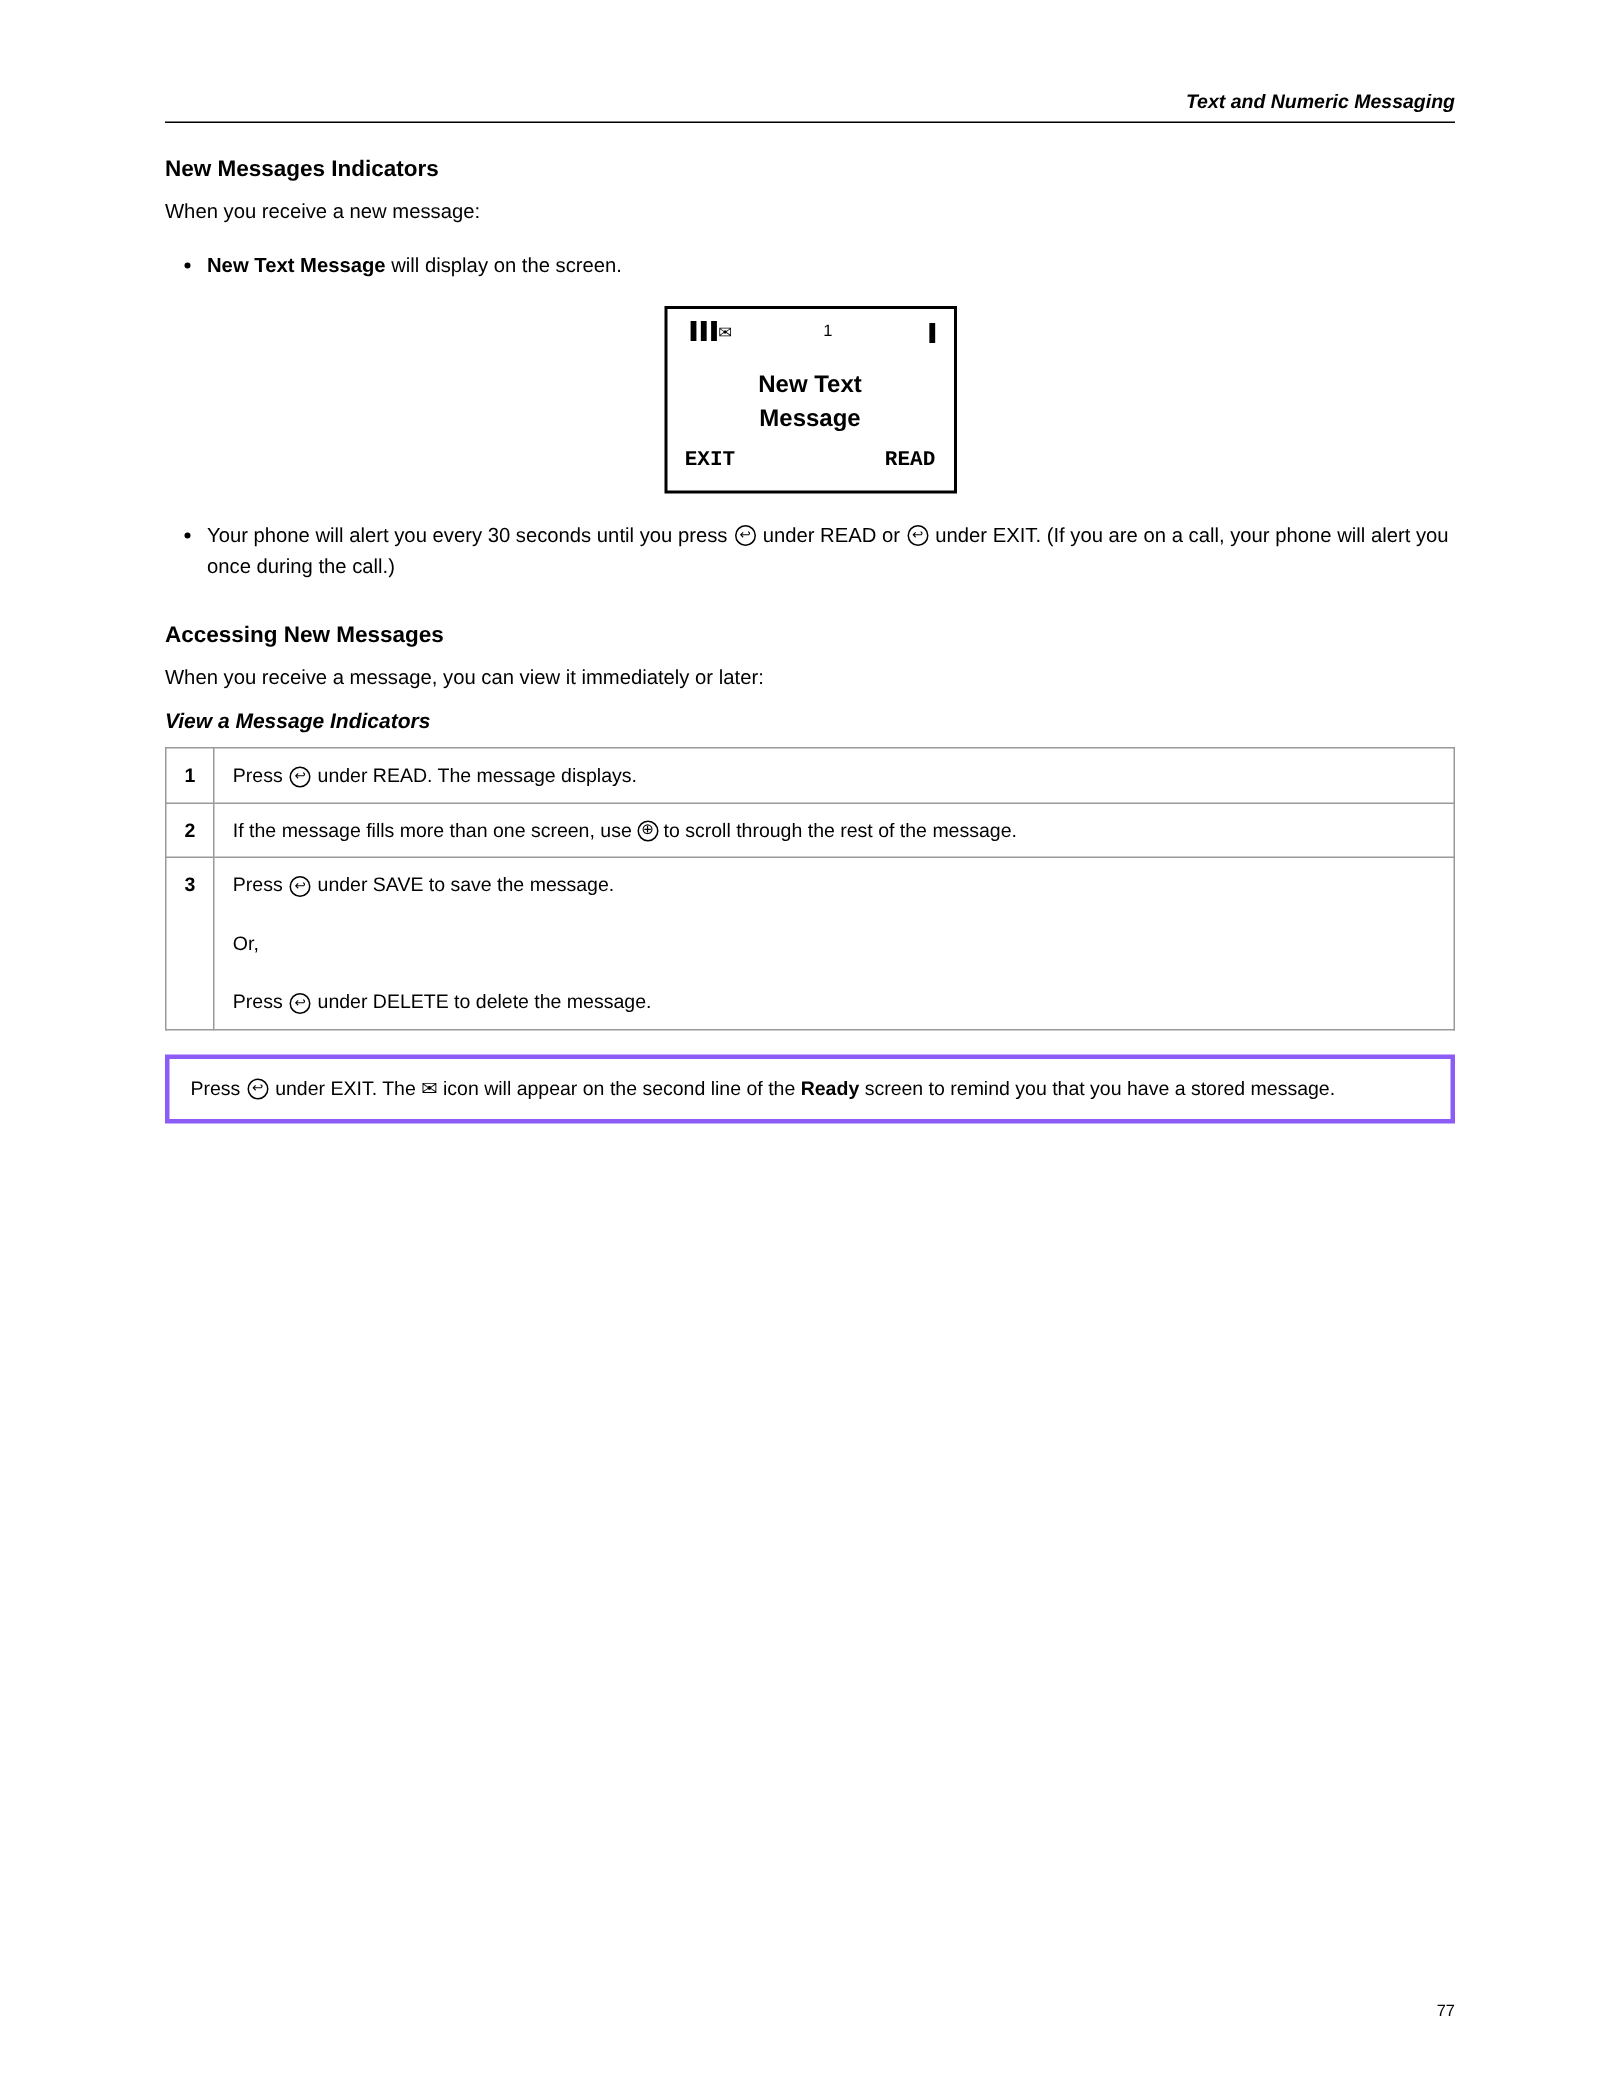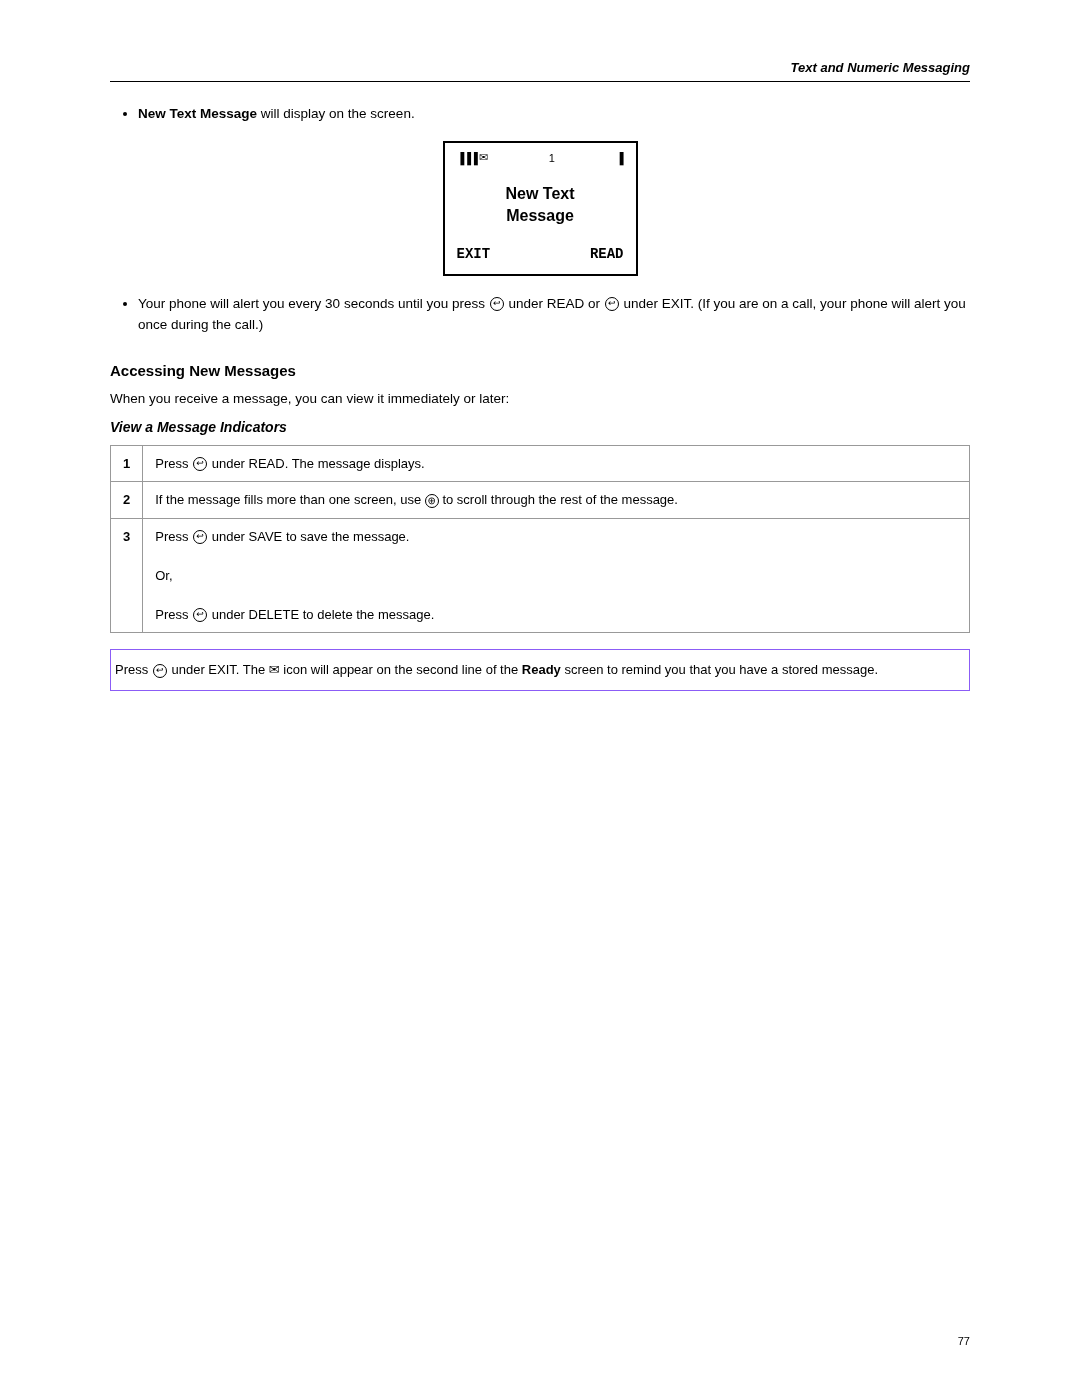--- a/index.html
+++ b/index.html
@@ -105,21 +105,21 @@
     }
 
     .phone-status-right {
       font-size: 12px;
     }
 
     .phone-message-text {
       text-align: center;
       font-size: 16px;
       font-weight: bold;
-      margin-bottom: 18px;
+      margin-bottom: 8px;
       line-height: 1.4;
     }
 
     .phone-softkeys {
       display: flex;
       justify-content: space-between;
       font-size: 14px;
       font-weight: bold;
       font-family: Liberation Mono, monospace;
     }
@@ -174,22 +174,22 @@
 
     .steps-table tr td:first-child {
       font-weight: bold;
       width: 28px;
       text-align: left;
       border-right: 1px solid #999;
     }
 
     
     .info-box {
-      border: 1px solid #8b5cf6;
-      padding: 10px 4px;
+      border: 3px solid #8b5cf6;
+      padding: 10px 14px;
       font-size: 13px;
       line-height: 1.55;
       margin-bottom: 18px;
     }
 
     
     .spacer {
       height: 14px;
     }
 
@@ -225,21 +225,23 @@
 </head>
 <body>
 
 <div class="page-container">
 
   <div class="page-header">
     <span class="chapter-title">Text and Numeric Messaging</span>
   </div>
 
   <div class="section1">
-
+    <div class="section-heading">New Messages Indicators</div>
+
+    <div class="body-text">When you receive a new message:</div>
 
     <ul class="bullet-list">
       <li>
         <span style="font-weight:bold;">New Text Message</span><span> will display on the screen.</span>
       </li>
     </ul>
 
     <div class="phone-screen-wrapper">
       <div class="phone-screen">
         <div class="phone-status-bar">

